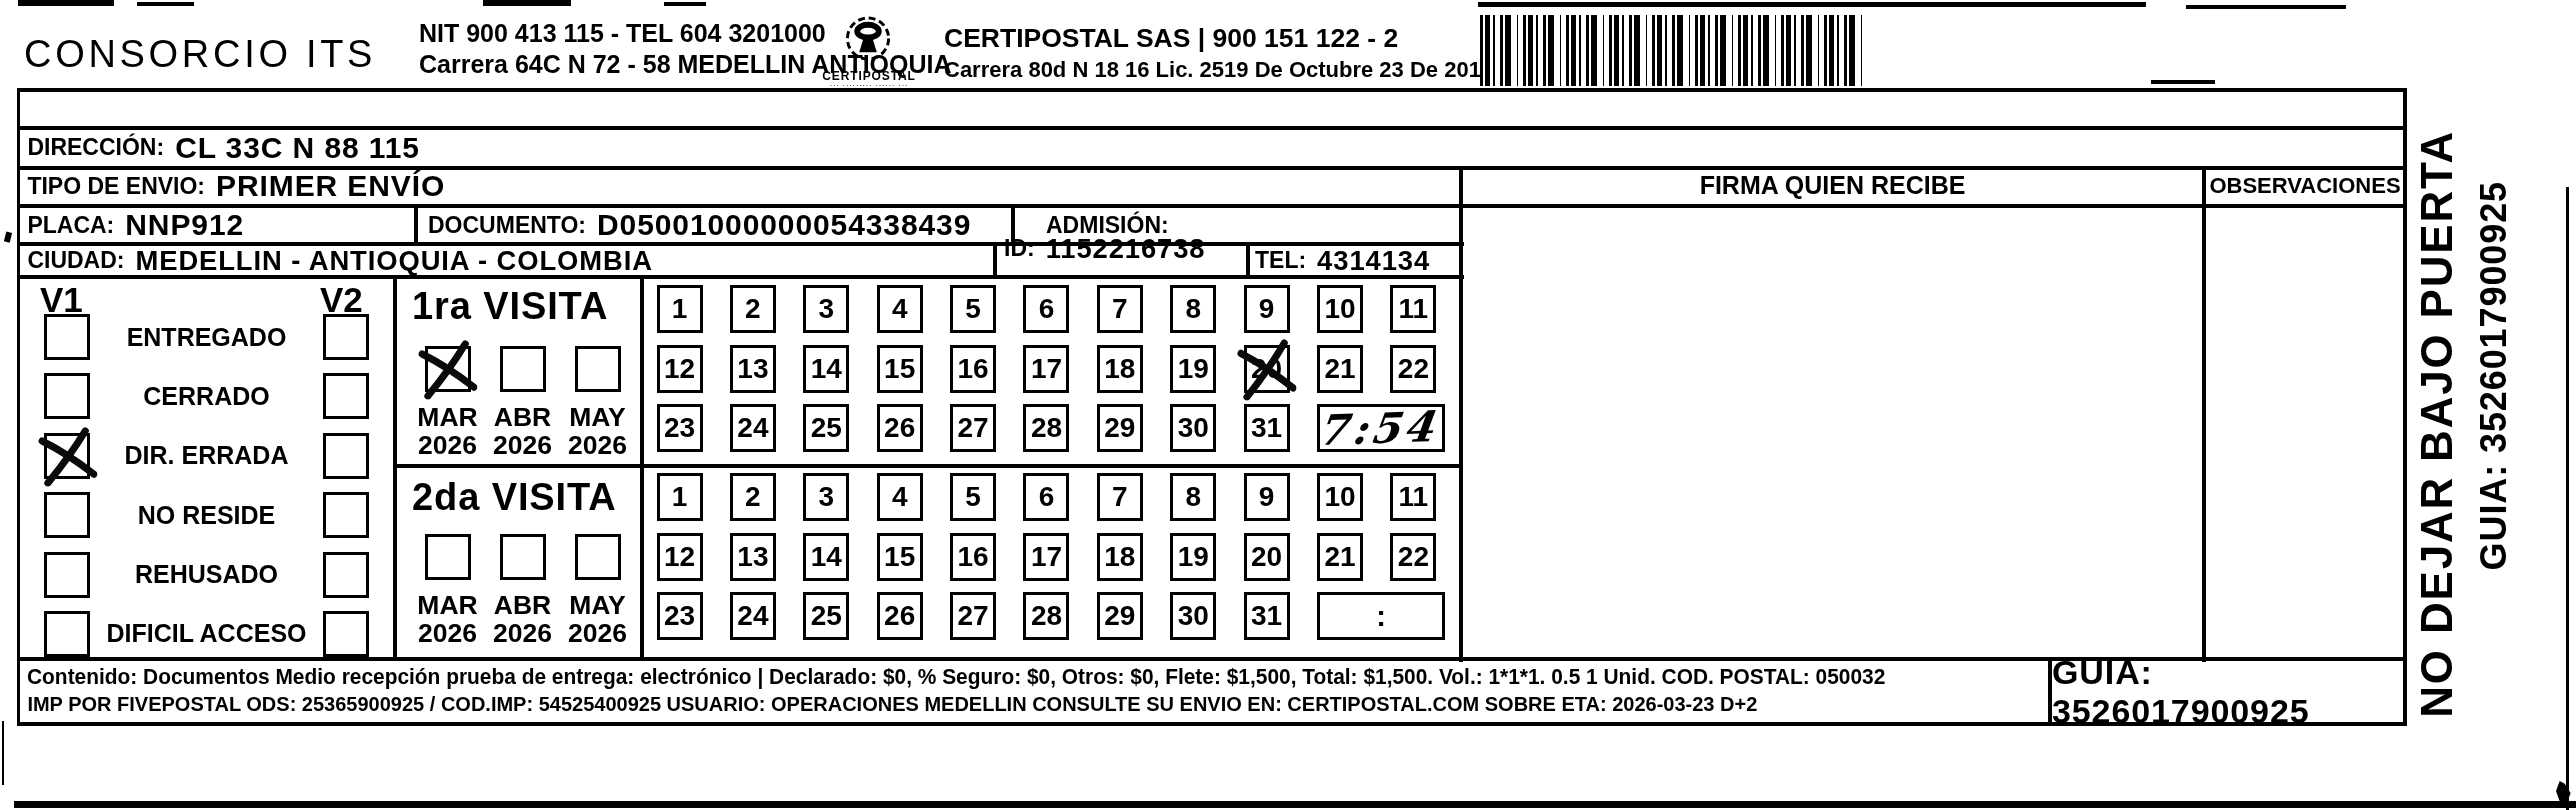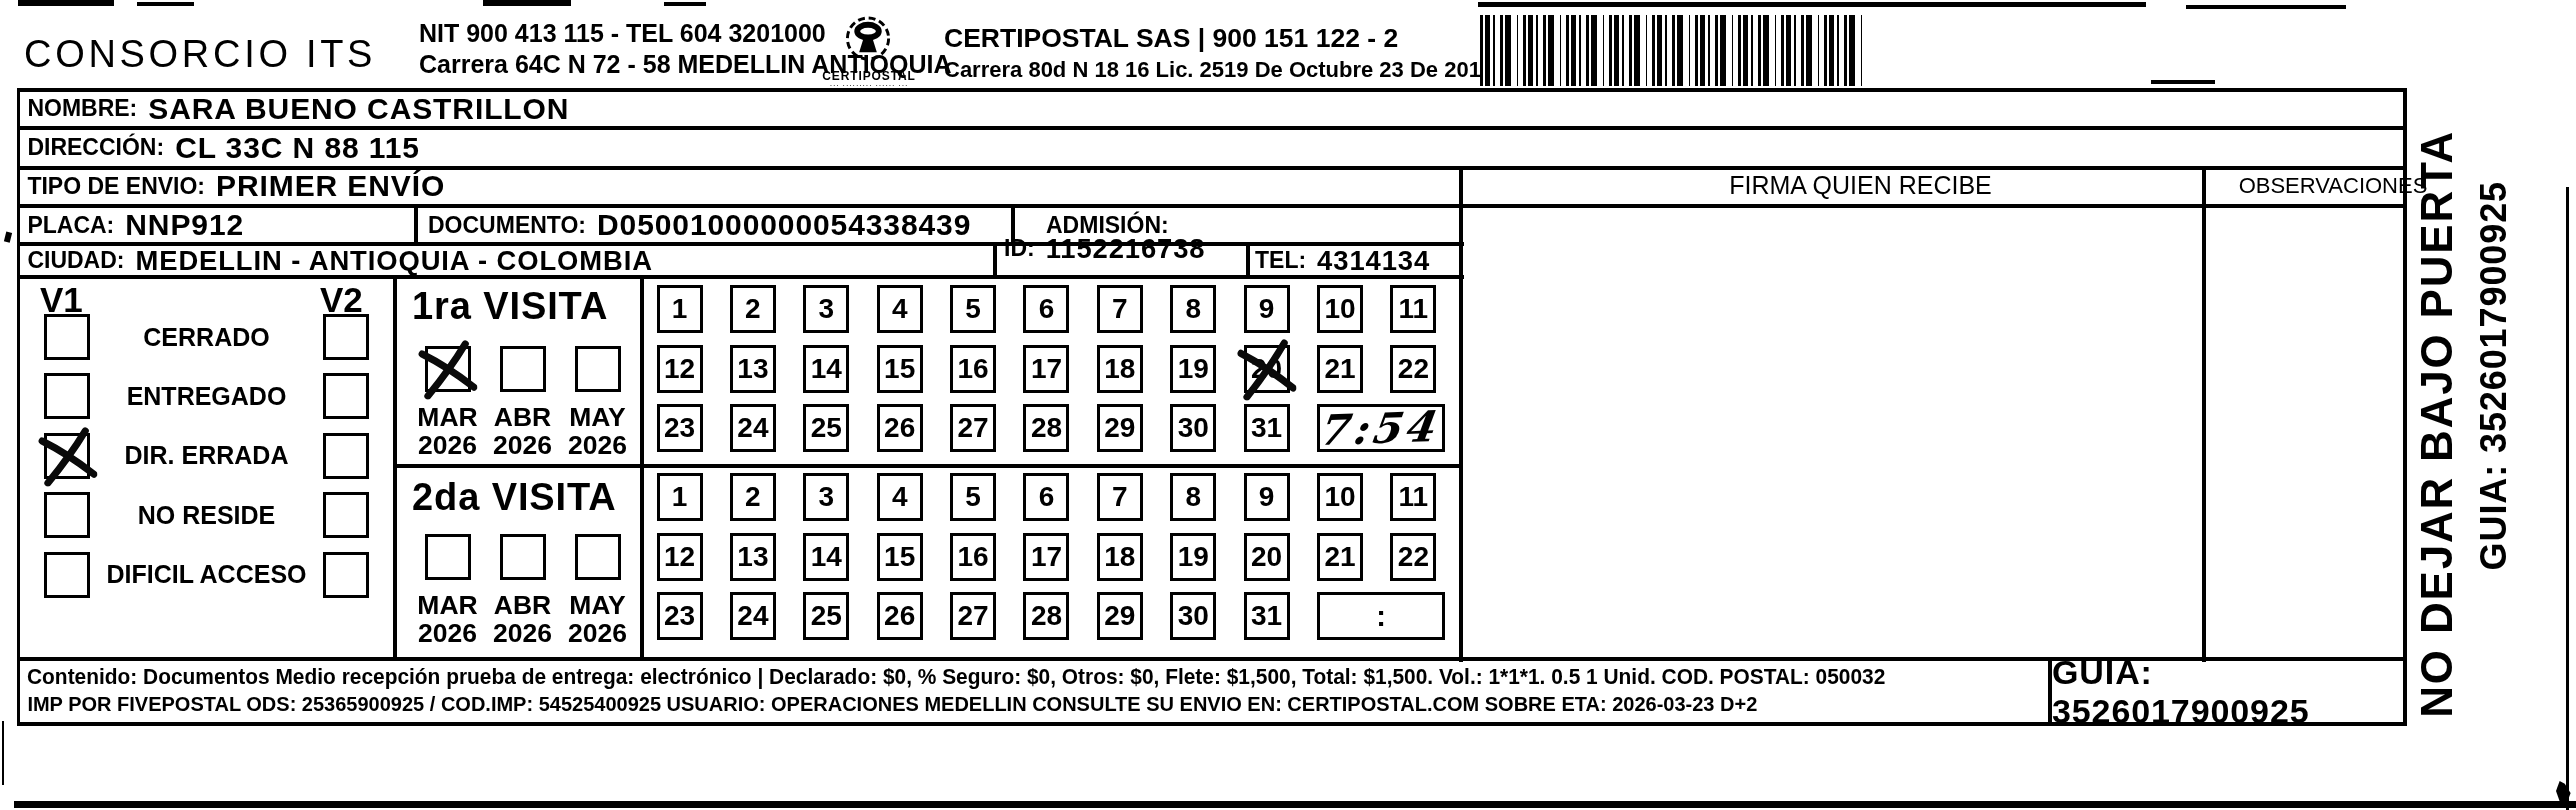--- a/index.html
+++ b/index.html
@@ -18,21 +18,21 @@
   .logo-sub{font-size:7.3px;letter-spacing:0.9px;margin-top:-1.8px;}
   .barcode{position:absolute;left:1480px;top:14.6px;width:386px;height:71px;
     background:repeating-linear-gradient(90deg,#000 0 2.7px,#fff 2.7px 4.6px,#000 4.6px 10px,#fff 10px 12.8px,
       #000 12.8px 14.6px,#fff 14.6px 20px,#000 20px 23px,#fff 23px 25px,#000 25px 31px,#fff 31px 37px,
       #000 37px 38px,#fff 38px 43px);}
   
   .fieldline{position:absolute;display:flex;align-items:center;gap:11px;white-space:nowrap;}
   .lbl{font-weight:bold;font-size:23px;}
   .val{font-weight:bold;font-size:30px;letter-spacing:0.9px;}
   .val-sm{font-weight:bold;font-size:27.4px;letter-spacing:0.9px;}
-  .colhdr{position:absolute;display:flex;align-items:center;justify-content:center;font-weight:normal;padding-left:28px;}
+  .colhdr{position:absolute;display:flex;align-items:center;justify-content:center;font-weight:bold;}
   
   .vhdr{position:absolute;font-size:35px;font-weight:bold;top:280px;}
   .status-rows{position:absolute;left:20px;top:316px;width:371px;}
   .status-row{display:flex;align-items:center;height:42px;margin-bottom:17.4px;padding:0 22px 0 24px;}
   .status-label{flex:1;text-align:center;font-weight:bold;font-size:25px;}
   .cbox{position:relative;width:40px;height:40px;border:3.7px solid #000;flex:0 0 auto;background:#fff;}
   
   .visit-title{position:absolute;font-size:38px;font-weight:bold;letter-spacing:0.9px;}
   .months{position:absolute;left:401px;width:234px;display:flex;justify-content:flex-end;}
   .month{display:flex;flex-direction:column;align-items:center;width:75px;}
@@ -124,24 +124,20 @@
   <div class="vline" style="left:414px;top:204px;width:3.7px;height:42px"></div>
   <div class="vline" style="left:1011px;top:204px;width:3.7px;height:42px"></div>
   <div class="vline" style="left:993px;top:242px;width:3.7px;height:37px"></div>
   <div class="vline" style="left:1246px;top:242px;width:3.7px;height:37px"></div>
   <div class="vline" style="left:1459px;top:166px;width:3.7px;height:496px"></div>
   <div class="vline" style="left:2202px;top:166px;width:3.7px;height:496px"></div>
   <div class="vline" style="left:393px;top:275px;width:3.7px;height:386px"></div>
   <div class="vline" style="left:640px;top:275px;width:3.7px;height:386px"></div>
   <div class="vline" style="left:2048px;top:657px;width:3.7px;height:69px"></div>
 
-  <div class="fieldline" style="left:27.4px;top:90px;height:37px">
-    <span class="lbl">NOMBRE:</span>
-    <span class="val">SARA BUENO CASTRILLON</span>
-  </div>
   <div class="fieldline" style="left:27.4px;top:129px;height:37px">
     <span class="lbl">DIRECCIÓN:</span>
     <span class="val">CL 33C N 88 115</span>
   </div>
   <div class="fieldline" style="left:27.4px;top:168px;height:36px">
     <span class="lbl">TIPO DE ENVIO:</span>
     <span class="val">PRIMER ENVÍO</span>
   </div>
   <div class="fieldline" style="left:27.4px;top:207px;height:36px">
     <span class="lbl">PLACA:</span>
@@ -170,41 +166,46 @@
   <div class="colhdr" style="left:1463px;top:167px;width:739px;height:37px;font-size:25px">FIRMA QUIEN RECIBE</div>
   <div class="colhdr" style="left:2206px;top:167px;width:198px;height:37px;font-size:22px">OBSERVACIONES</div>
   <div style="position:absolute;left:1463px;top:208px;width:739px;height:450px"></div>
   <div style="position:absolute;left:2206px;top:208px;width:198px;height:450px"></div>
 
   <div class="vhdr" style="left:40px">V1</div>
   <div class="vhdr" style="left:320px">V2</div>
   <div class="status-rows">
       <div class="status-row">
         <div class="cbox"></div>
+        <div class="status-label">ENTREGADO</div>
+        <div class="cbox"></div>
+      </div>
+      <div class="status-row">
+        <div class="cbox"></div>
         <div class="status-label">CERRADO</div>
-        <div class="cbox"></div>
-      </div>
-      <div class="status-row">
-        <div class="cbox"></div>
-        <div class="status-label">ENTREGADO</div>
         <div class="cbox"></div>
       </div>
       <div class="status-row">
         <div class="cbox">
           <svg class="xmark x-hand" viewBox="0 0 40 40" preserveAspectRatio="none">
             <path d="M3 8 Q20 18 38 34"></path>
             <path d="M34 3 Q22 20 5 38"></path>
           </svg>
         </div>
         <div class="status-label">DIR. ERRADA</div>
         <div class="cbox"></div>
       </div>
       <div class="status-row">
         <div class="cbox"></div>
         <div class="status-label">NO RESIDE</div>
+        <div class="cbox"></div>
+      </div>
+      <div class="status-row">
+        <div class="cbox"></div>
+        <div class="status-label">REHUSADO</div>
         <div class="cbox"></div>
       </div>
       <div class="status-row">
         <div class="cbox"></div>
         <div class="status-label">DIFICIL ACCESO</div>
         <div class="cbox"></div>
       </div>
     </div>
 
   <div class="visit-title" style="left:412px;top:285px">1ra VISITA</div>

